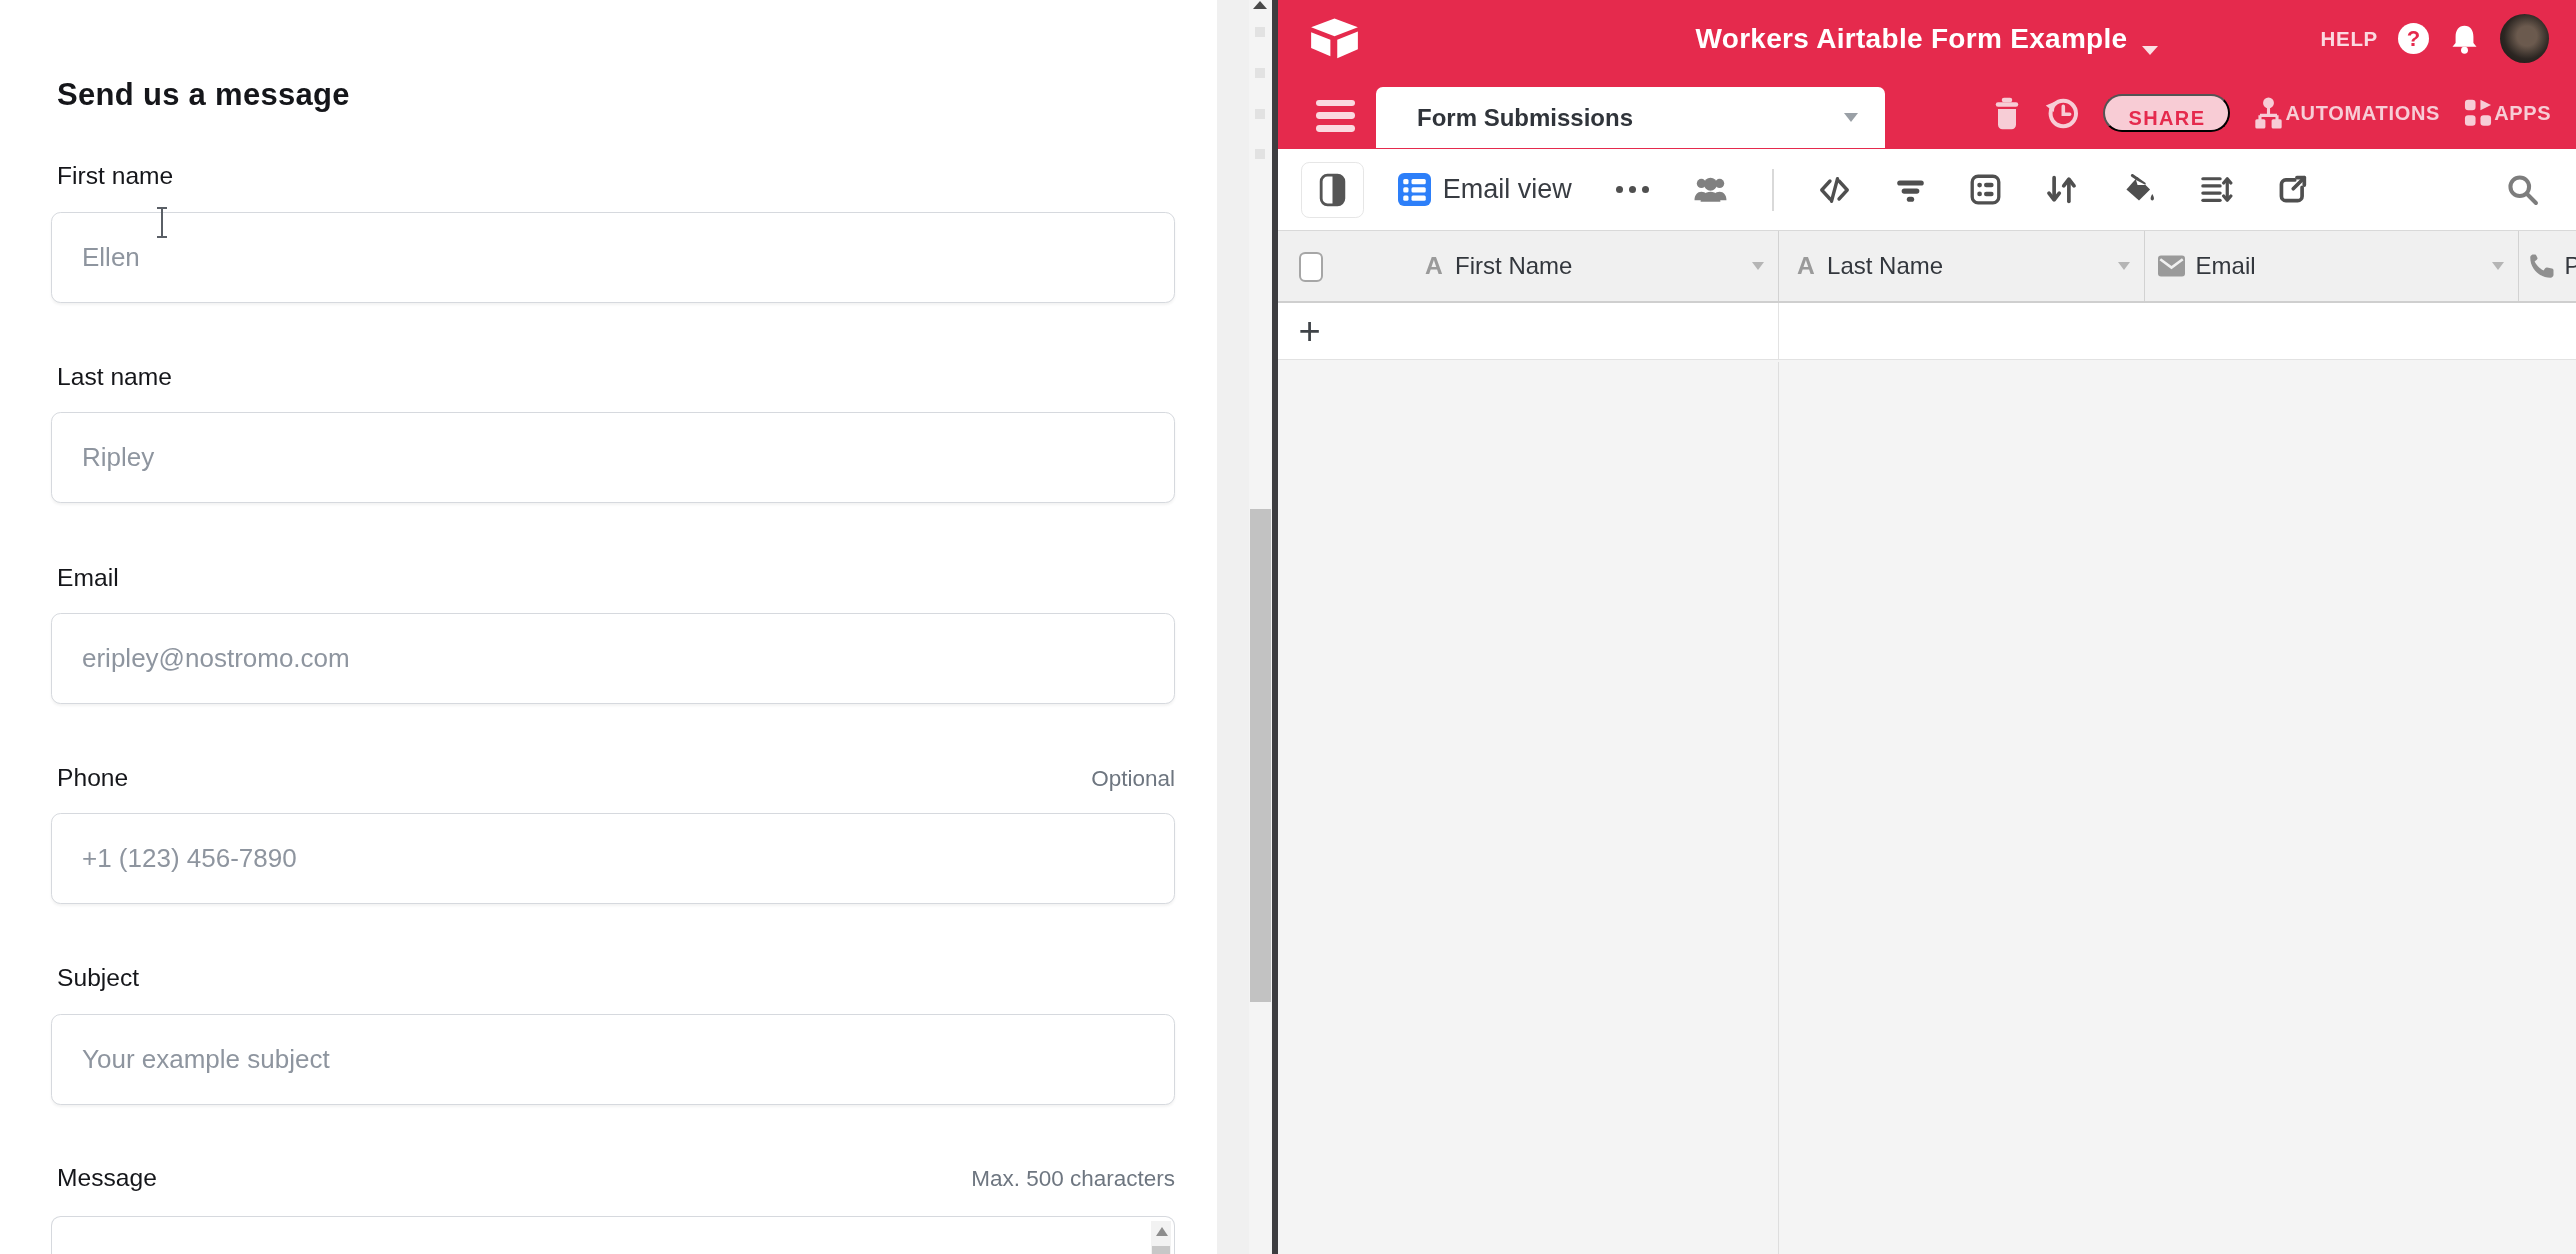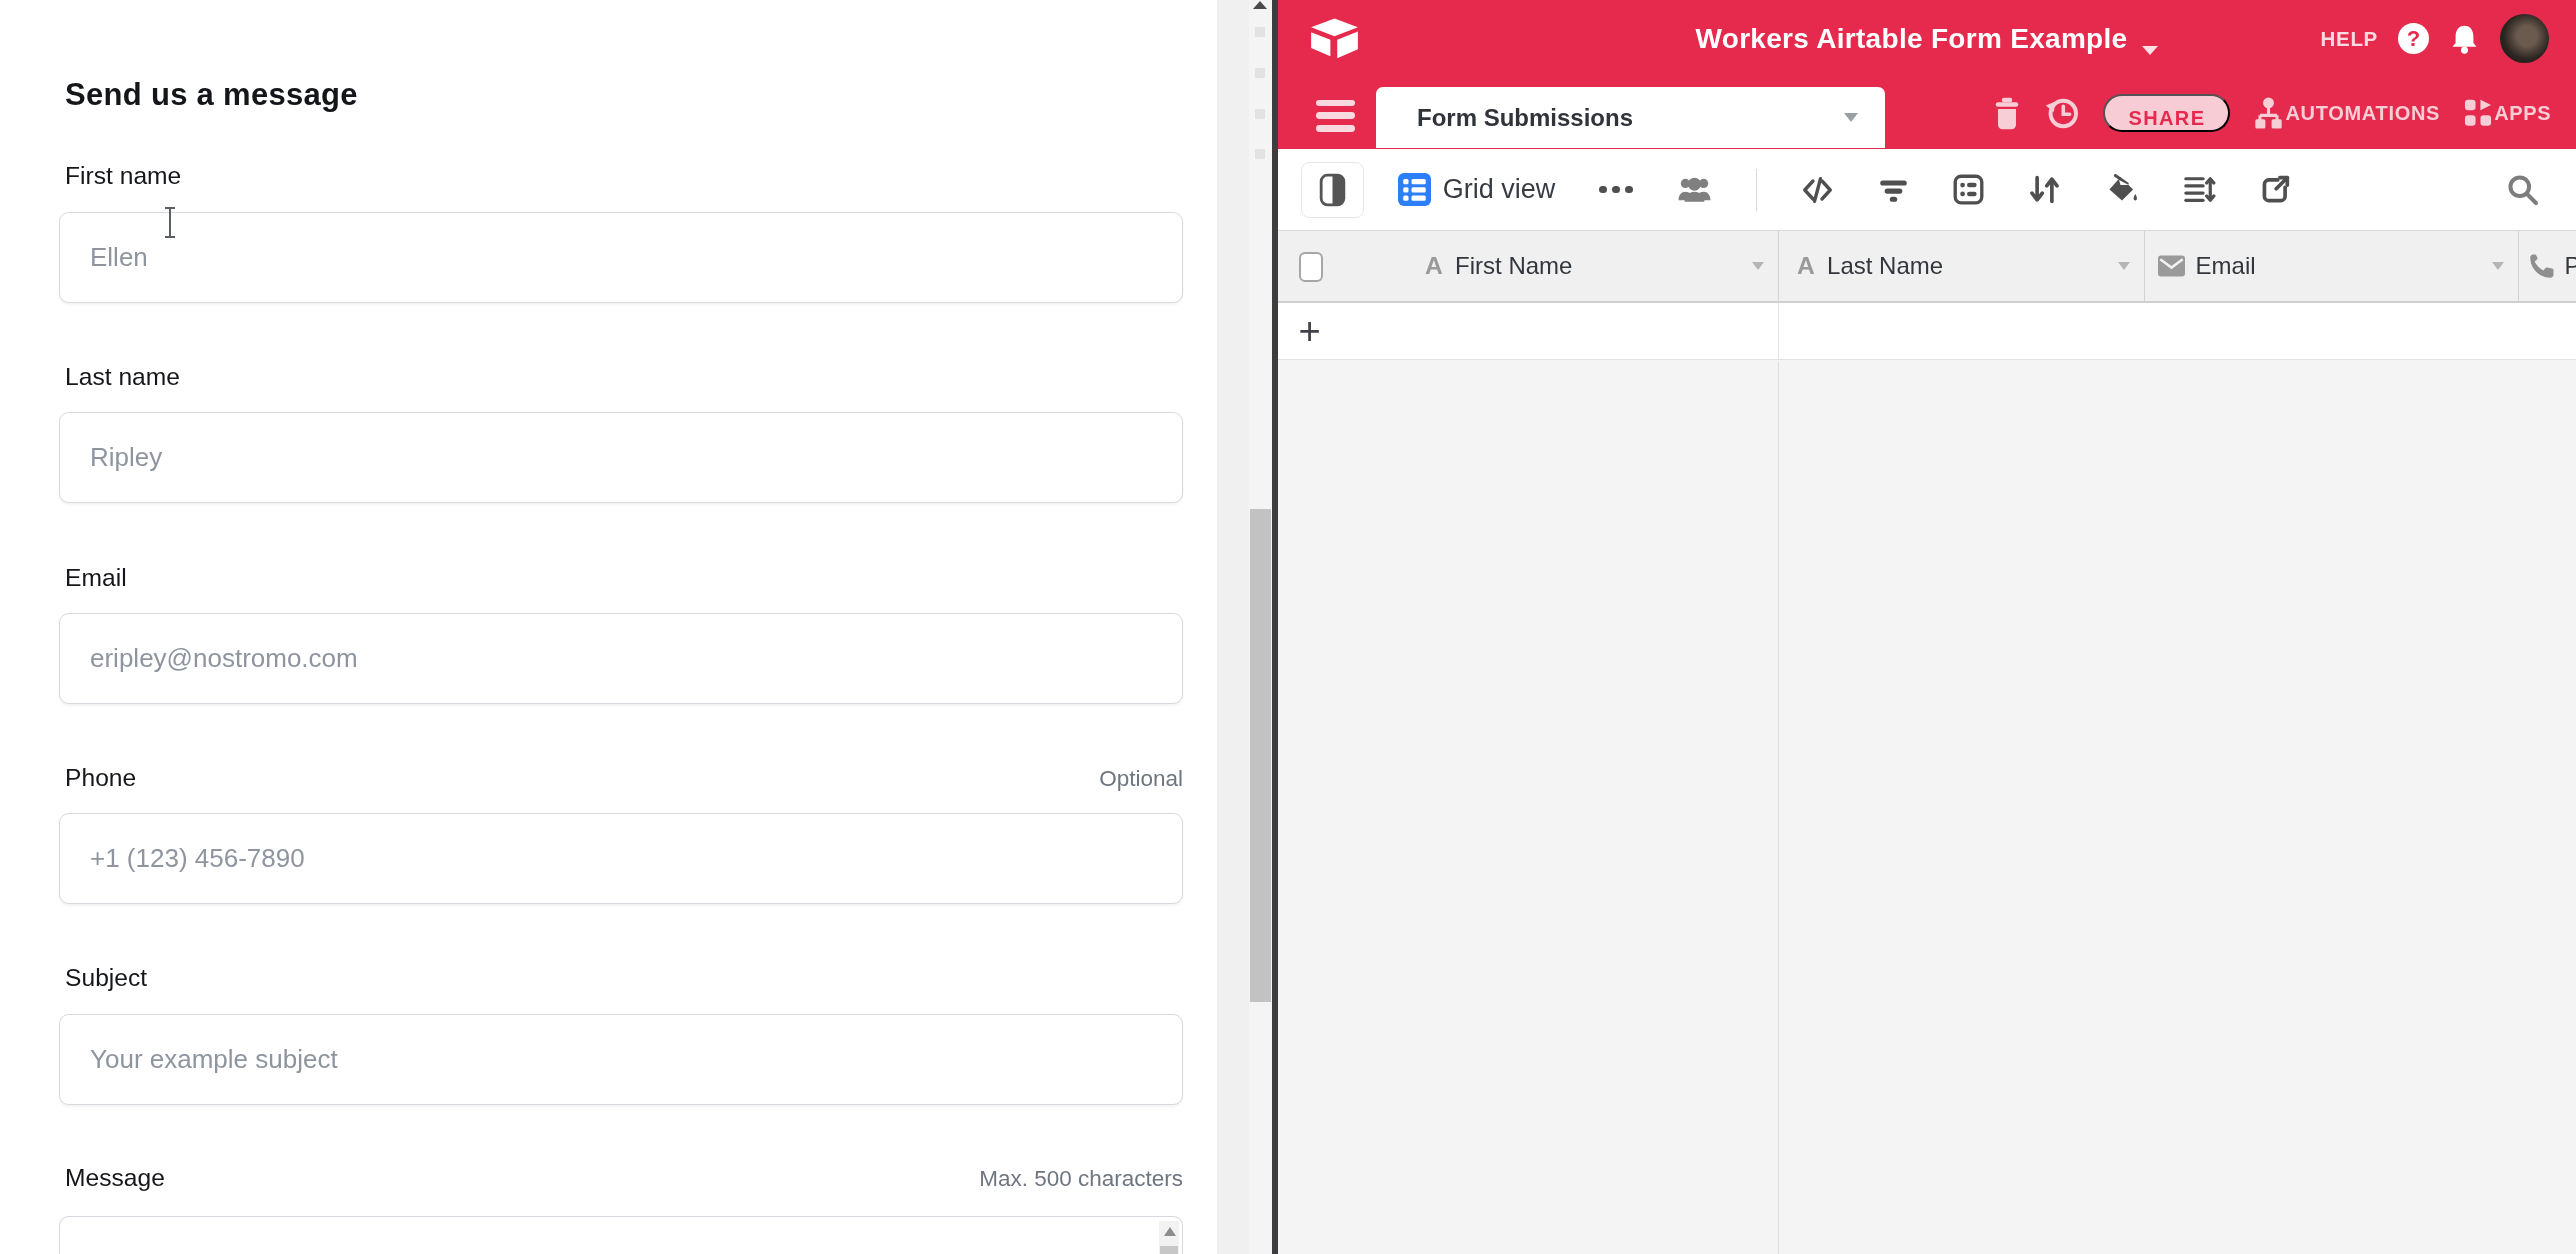--- a/index.html
+++ b/index.html
@@ -1,20 +1,20 @@
 <!DOCTYPE html>
 <html style="--c-red: #e52a4d; --c-pink: #f7cdd6; --c-pill: #f8ccd5; --c-blue: #2d7ff9; --c-icon: #4f4f4f;font-size:11px"><head>
 <meta charset="utf-8">
 <style>
   html,body{margin:0;padding:0;background:#fff;}
   *{box-sizing:border-box;font-family:"Liberation Sans",sans-serif;}
   .stage{position:relative;width:2576px;height:1255px;overflow:hidden;background:#fff;}
 
   
-  .form-pane{position:absolute;left:16px;top:0;width:989px;height:1255px;background:#fff;}
+  .form-pane{position:absolute;left:8px;top:0;width:989px;height:1255px;background:#fff;}
   .form-title{position:absolute;left:49px;top:56px;font-size:31px;font-weight:600;color:#15161a;letter-spacing:0.3px;}
   .f-label-row{position:absolute;left:43px;width:1124px;display:flex;align-items:baseline;}
   .f-label{font-size:24.6px;color:#15161a;padding-left:6.1px;}
   .f-note{margin-left:auto;font-size:22.5px;color:#6e7680;}
   .f-input{position:absolute;left:43px;width:1124px;height:91px;border:1.4px solid #d6d9de;border-radius:9.6px;background:#fff;
     box-shadow:0 2px 2.7px rgba(0,0,0,.05);font-size:26px;color:#2b3038;padding:0 30px;outline:none;}
   .f-input::placeholder{color:#8e959f;opacity:1;}
   .f-textarea{position:absolute;left:43px;top:1216px;width:1124px;height:82px;border:1.4px solid #d6d9de;border-radius:9.6px 9.6px 0 0;
     border-bottom:none;background:#fff;overflow:hidden;}
   .f-textarea .msg-text{position:absolute;left:30px;top:30px;width:1051px;font-size:26px;color:#4d545e;line-height:1.35;}
@@ -236,21 +236,21 @@
           <svg width="33" height="33" viewBox="0 0 44 44">
             <rect x="0" y="0" width="44" height="44" rx="8" fill="var(--c-blue,#2d7ff9)"></rect>
             <rect x="7" y="8" width="7" height="7" rx="2" fill="#fff"></rect>
               <rect x="18" y="8" width="19" height="7" rx="2" fill="#fff"></rect>
             <rect x="7" y="19" width="7" height="7" rx="2" fill="#fff"></rect>
               <rect x="18" y="19" width="19" height="7" rx="2" fill="#fff"></rect>
             <rect x="7" y="30" width="7" height="7" rx="2" fill="#fff"></rect>
               <rect x="18" y="30" width="19" height="7" rx="2" fill="#fff"></rect>
           </svg>
         </span>
-        <span class="tb-gridlabel">Grid view</span>
+        <span class="tb-gridlabel">Email view</span>
       </span>
 
       <button class="tb-item dots">
           <i></i>
           <i></i>
           <i></i>
         </button>
 
       <button class="tb-item">
         <svg width="35" height="31" viewBox="0 0 46 40" fill="#808080">

